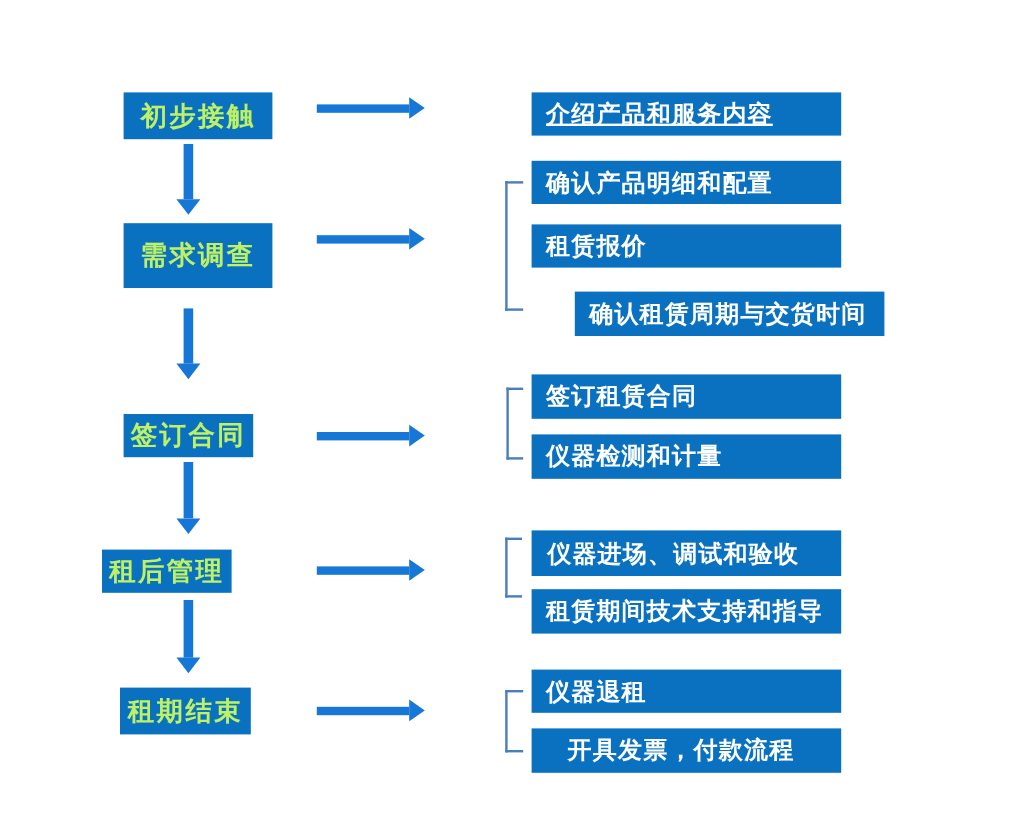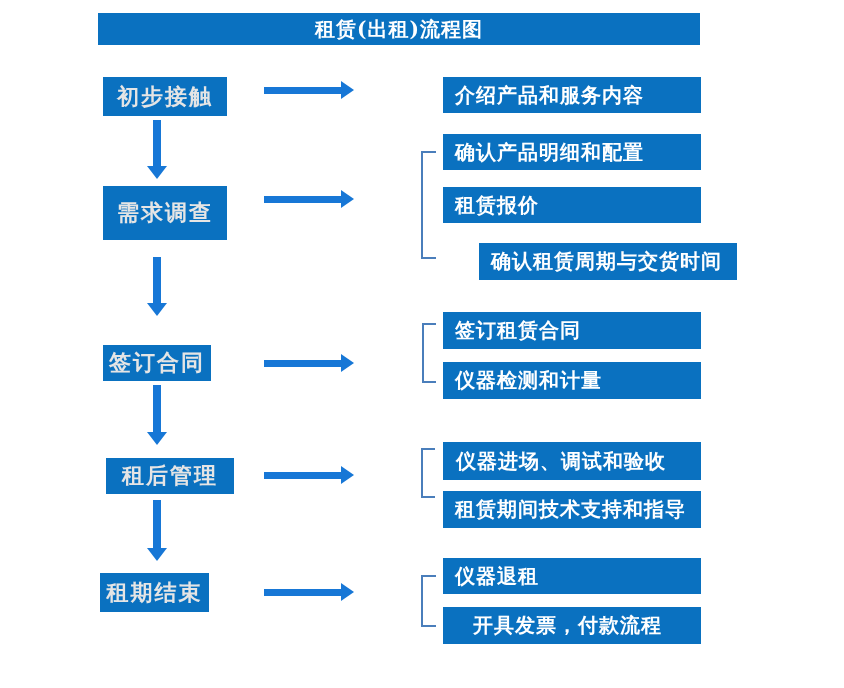--- a/index.html
+++ b/index.html
@@ -17,21 +17,21 @@
     background: #0a71c0;
     color: #ffffff;
     font-size: 20px;
     font-weight: bold;
     display: flex; align-items: center; justify-content: center;
     letter-spacing: 1px;
   }
   .stage-box {
     position: absolute;
     background: #0a71c0;
-    color: #e5e5e5;
+    color: #bef264;
     font-size: 22px;
     font-weight: bold;
     display: flex; align-items: center; justify-content: center;
     letter-spacing: 2px;
     font-family: Liberation Mono, monospace;
   }
   .detail-box {
     position: absolute;
     left: 443px; width: 258px;
     background: #0a71c0;
@@ -73,26 +73,25 @@
     border-top: 2px solid #4a7ebb;
     border-bottom: 2px solid #4a7ebb;
     box-sizing: border-box;
   }
 </style>
 </head>
 <body>
 
 <div class="canvas">
 
-  <div class="title-bar">租赁(出租)流程图</div>
 
   <div class="stage-box" style="left:103px; top:77px;  width:124px; height:39px;">初步接触</div>
   <div class="stage-box" style="left:103px; top:186px; width:124px; height:54px;">需求调查</div>
   <div class="stage-box" style="left:103px; top:345px; width:108px; height:36px;">签订合同</div>
-  <div class="stage-box" style="left:106px; top:458px; width:128px; height:36px;">租后管理</div>
+  <div class="stage-box" style="left:85px; top:458px; width:108px; height:36px;">租后管理</div>
   <div class="stage-box" style="left:100px; top:573px; width:109px; height:39px;">租期结束</div>
 
   <div class="v-arrow" style="left:146px; top:120px; height:59px;">
       <div class="shaft"></div>
       <div class="head"></div>
     </div>
   <div class="v-arrow" style="left:146px; top:257px; height:59px;">
       <div class="shaft"></div>
       <div class="head"></div>
     </div>
@@ -124,21 +123,21 @@
   <div class="h-arrow" style="top:583px;">
       <div class="shaft"></div>
       <div class="head"></div>
     </div>
 
   <div class="bracket" style="left:421px; top:151px; width:15px; height:108px;"></div>
   <div class="bracket" style="left:422px; top:323px; width:14px; height:60px;"></div>
   <div class="bracket" style="left:421px; top:448px; width:14px; height:50px;"></div>
   <div class="bracket" style="left:421px; top:575px; width:15px; height:52px;"></div>
 
-  <div class="detail-box" style="top:77px;  height:36px;">介绍产品和服务内容</div>
+  <div class="detail-box" style="top:77px;  height:36px;text-decoration:underline;">介绍产品和服务内容</div>
   <div class="detail-box" style="top:134px; height:36px;">确认产品明细和配置</div>
   <div class="detail-box" style="top:187px; height:36px;">租赁报价</div>
   <div class="detail-box" style="top:243px; height:37px;margin-left:36px;">确认租赁周期与交货时间</div>
   <div class="detail-box" style="top:312px; height:37px;">签订租赁合同</div>
   <div class="detail-box" style="top:362px; height:37px;">仪器检测和计量</div>
   <div class="detail-box" style="top:442px; height:38px;padding-left:13px;">仪器进场、调试和验收</div>
   <div class="detail-box" style="top:558px; height:36px;">仪器退租</div>
   <div class="detail-box" style="top:491px; height:37px;">租赁期间技术支持和指导</div>
   <div class="detail-box" style="top:607px; height:37px;padding-left:30px;">开具发票，付款流程</div>
 

